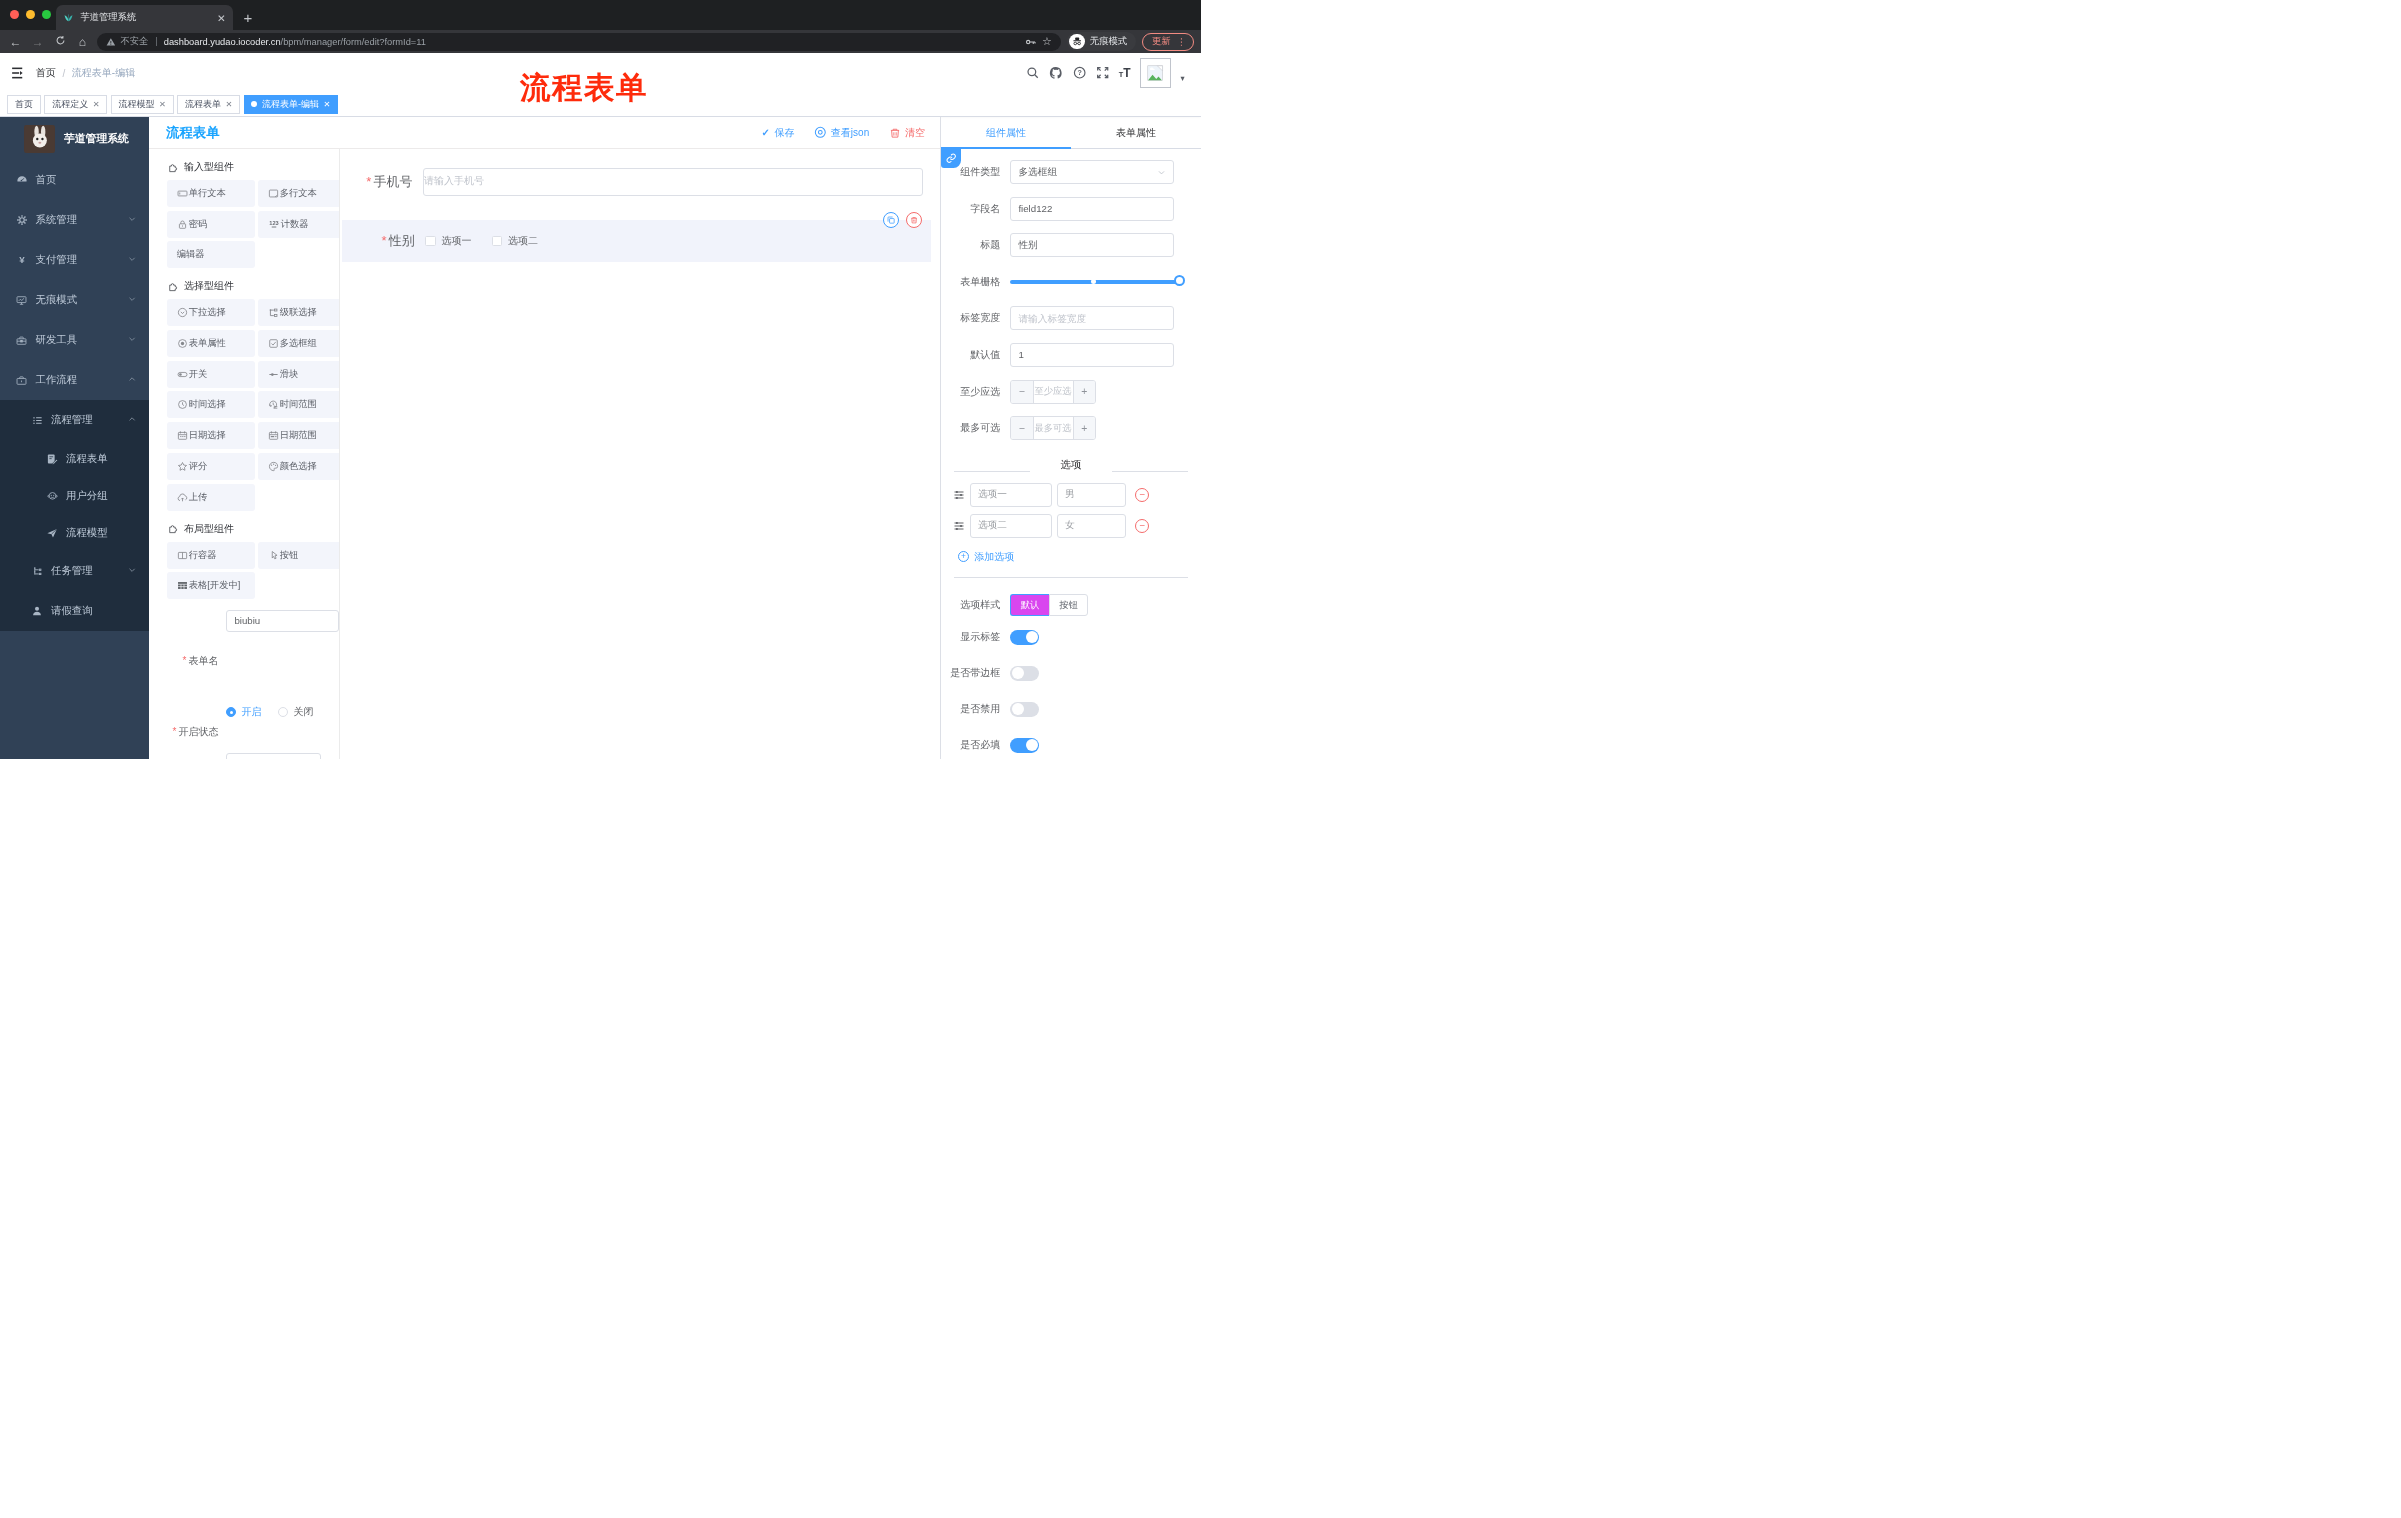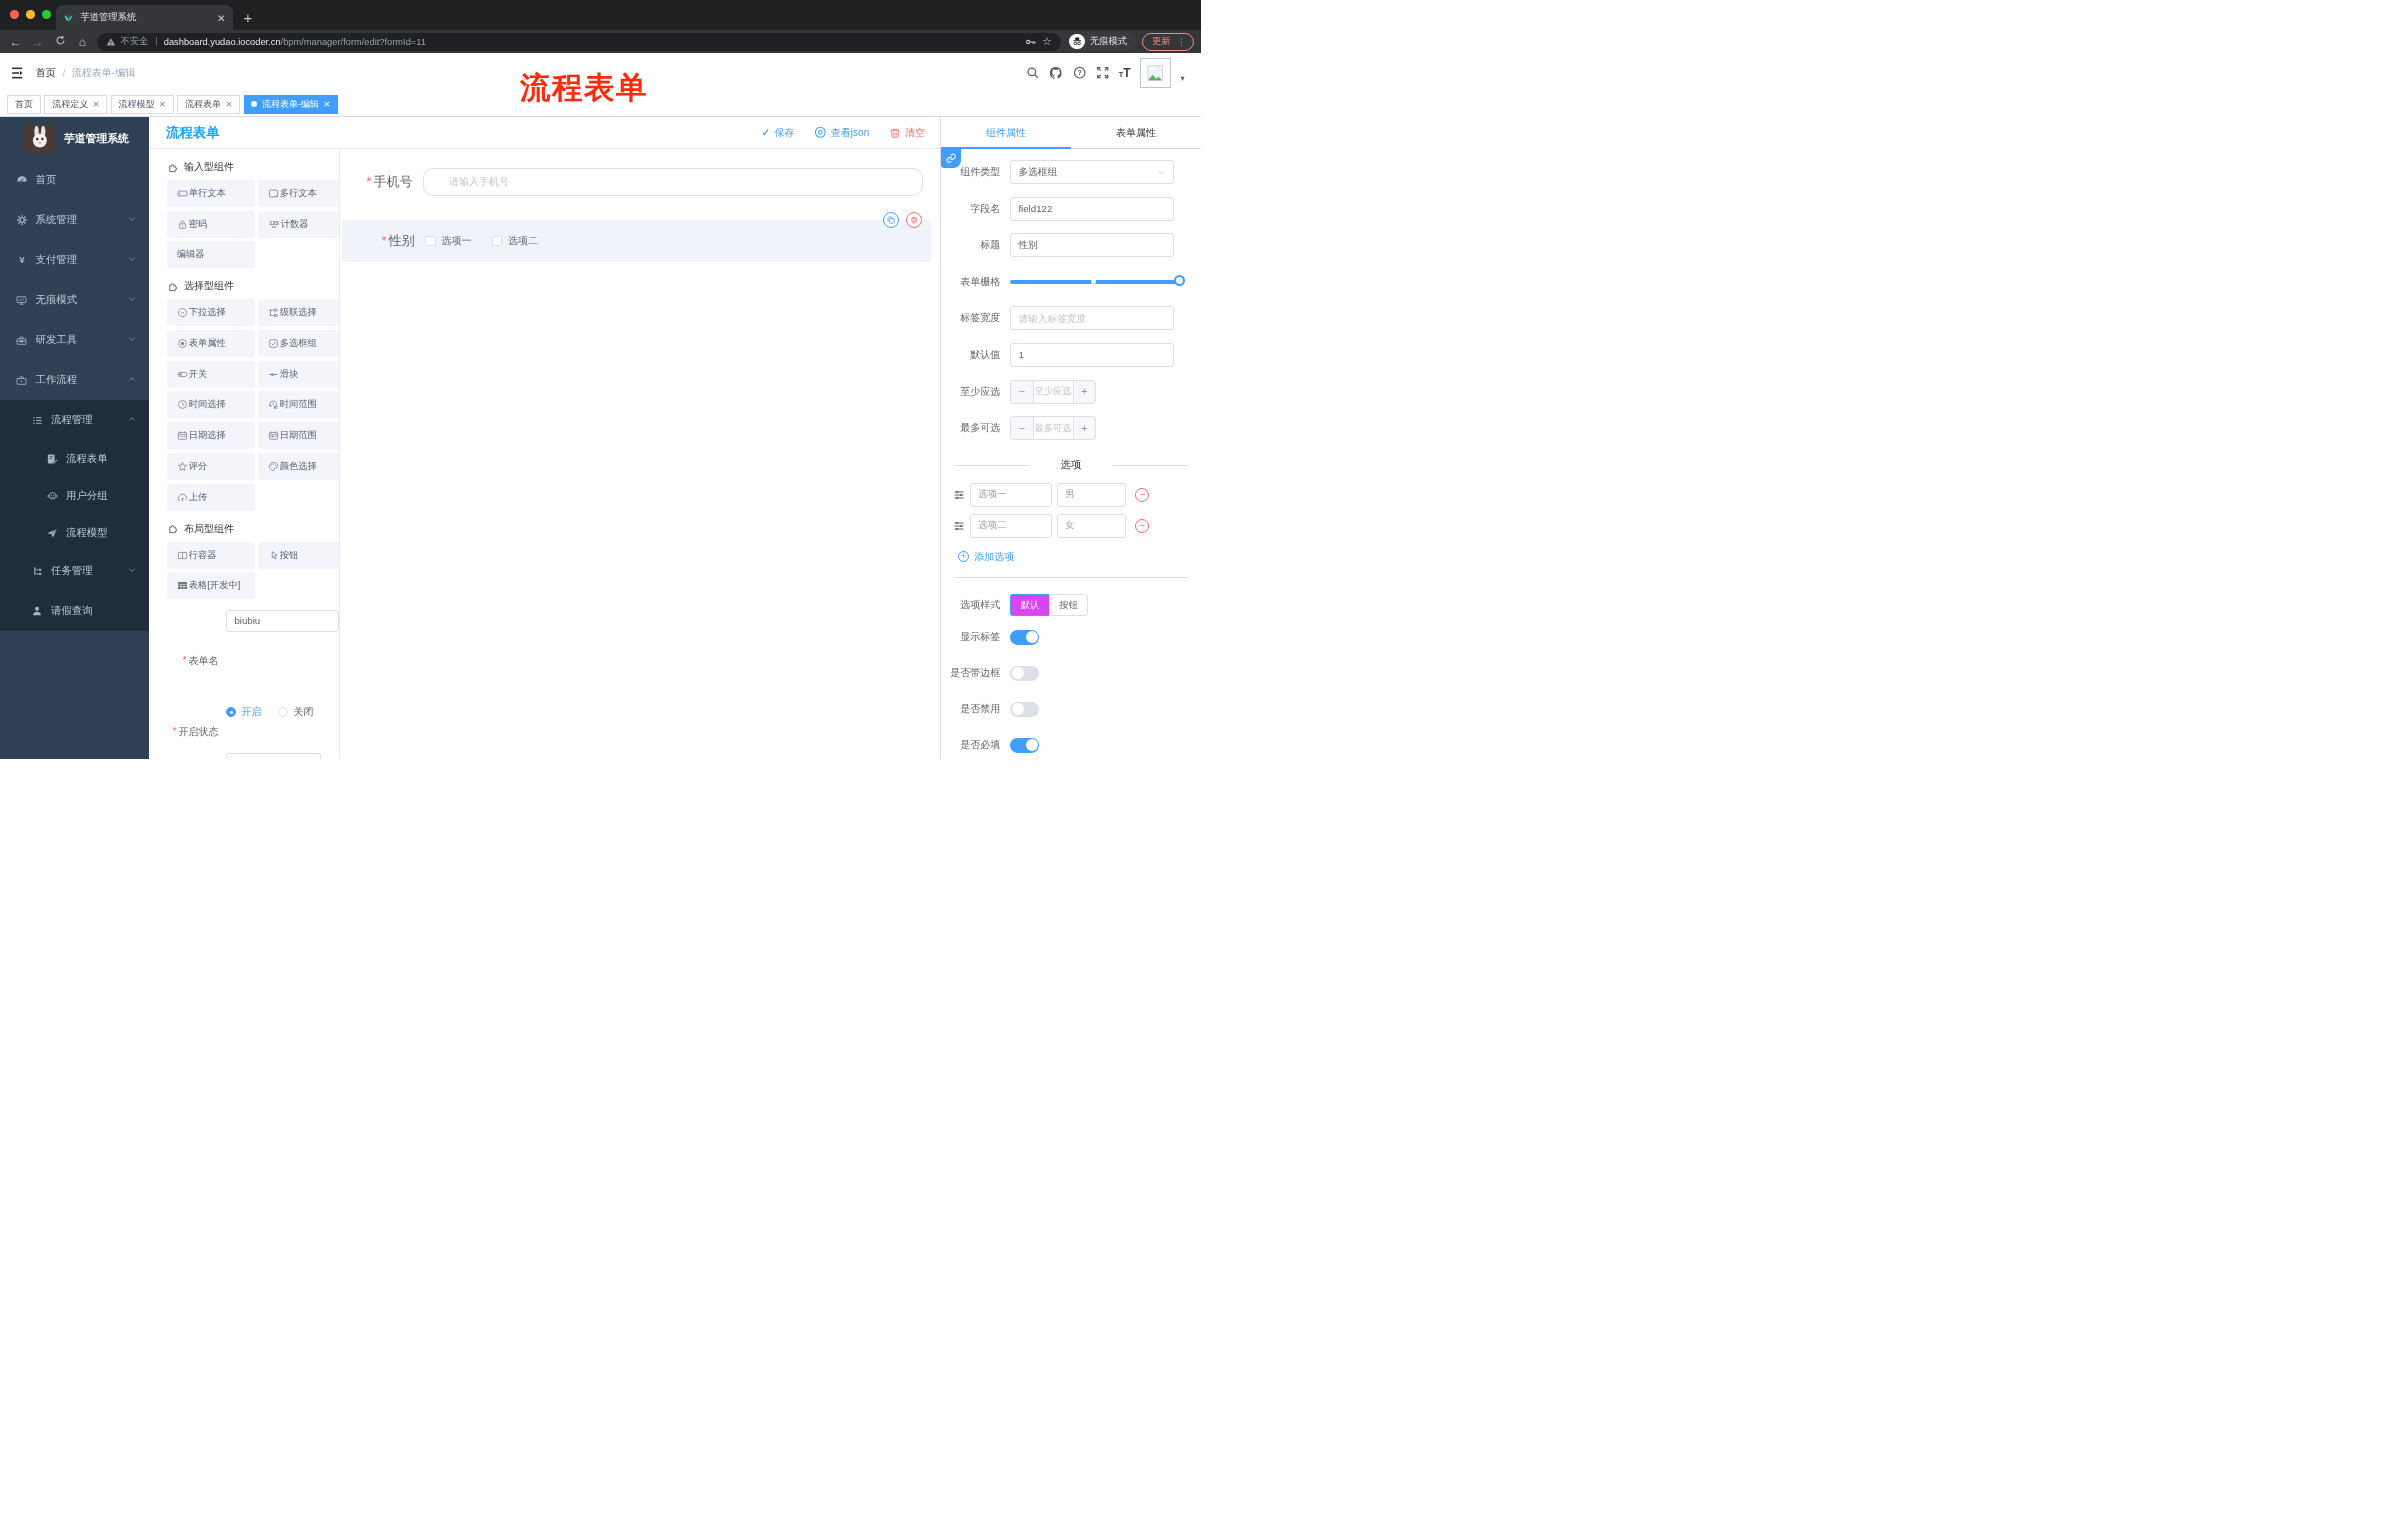--- a/index.html
+++ b/index.html
@@ -100,22 +100,22 @@
   .radio.sel .rdot { background:#409eff; border-color:#409eff; }
   .radio.sel .rdot::after { content:""; position:absolute; left:3px; top:3px; width:3px; height:3px; border-radius:50%; background:#fff; }
   .radio.sel .rlabel { color:#409eff; }
   .lf-textarea { width:113px; height:59px; border:0.7px solid #dcdfe6; border-radius:3px; padding:4.5px 7.4px;
                  font-size:9.7px; color:#606266; resize:none; font-family:"Liberation Sans",sans-serif; }
 
   
   .canvas { flex:1; position:relative; padding-top:18.6px; min-width:0; }
   .cv-row { display:flex; align-items:center; }
   .cv-label { width:83px; text-align:right; padding-right:10.4px; font-size:13px; color:#606266; white-space:nowrap; flex:none; }
-  .phone-input { flex:1; margin-right:17px; height:28px; border:0.7px solid #dcdfe6; border-radius:10px;
-                 padding:0 25px; font-size:10px; color:#606266; font-family:Liberation Sans, sans-serif; }
+  .phone-input { flex:1; margin-right:17px; height:28px; border:0.7px solid #dcdfe6; border-radius:3px;
+                 padding:0 0; font-size:10px; color:#606266; font-family:Liberation Mono, monospace; }
   .phone-input::placeholder { color:#c0c4cc; }
   .sel-block { position:relative; margin:24.5px 9px 0 2.2px; height:42px; background:#f1f3fb;
                display:flex; align-items:center; }
   .blk-actions { position:absolute; right:9px; top:-8.2px; display:flex; gap:6.7px; }
   .circ-btn { width:16.3px; height:16.3px; border-radius:50%; background:#fff; display:flex; align-items:center;
               justify-content:center; }
   .circ-btn.blue { border:0.7px solid #409eff; color:#409eff; }
   .circ-btn.red { border:0.7px solid #f56c6c; color:#f56c6c; }
   .ckb-group { display:flex; gap:20px; align-items:center; }
   .ckb { display:flex; align-items:center; gap:6px; font-size:10px; color:#606266; }
@@ -143,21 +143,21 @@
   .sl-track { width:100%; height:3.7px; border-radius:2.2px; background:#409eff; position:relative; }
   .sl-stop { position:absolute; left:48%; top:-0.7px; width:5.2px; height:5.2px; border-radius:50%; background:#fff; }
   .sl-handle { position:absolute; right:-6px; top:-4.5px; width:11px; height:11px; border-radius:50%;
                background:#fff; border:2.2px solid #409eff; }
   
   .stepper { display:flex; width:86px; height:24px; border:0.7px solid #dcdfe6; border-radius:3px; overflow:hidden; }
   .st-btn { width:21.5px; background:#f5f7fa; color:#8f939a; display:flex; align-items:center; justify-content:center; font-size:10.4px; }
   .st-mid { flex:1; display:flex; align-items:center; justify-content:center; color:#bfc3ca; font-size:9.3px;
             border-left:0.7px solid #dcdfe6; border-right:0.7px solid #dcdfe6; white-space:nowrap; }
   
-  .opt-divider { display:flex; align-items:center; margin:18px 13.4px 10.4px 13.4px; color:#303133; font-size:10.4px;gap:19px; }
+  .opt-divider { display:flex; align-items:flex-end; margin:18px 13.4px 10.4px 13.4px; color:#303133; font-size:10.4px;gap:19px; }
   .opt-divider .line { flex:1; height:0.7px; background:#dcdfe6; }
   .opt-divider .t { padding:0 12px; }
   .opt-row { display:flex; align-items:center; gap:5.2px; margin:0 0 7.4px 12px; }
   .opt-handle { color:#606266; display:flex; }
   .opt-in1 { width:82px; height:24px; border:0.7px solid #dcdfe6; border-radius:3px; padding:0 6.7px; font-size:9.7px; color:#9b9ea3;
              font-family:"Liberation Sans",sans-serif; }
   .opt-in2 { width:69px; height:24px; border:0.7px solid #dcdfe6; border-radius:3px; padding:0 6.7px; font-size:9.7px; color:#9b9ea3;
              font-family:"Liberation Sans",sans-serif; }
   .rm-circ { width:14px; height:14px; border-radius:50%; border:1.1px solid #f56c6c; color:#f56c6c; display:flex;
              align-items:center; justify-content:center; font-size:9.7px; line-height:1; margin-left:3.7px; }

